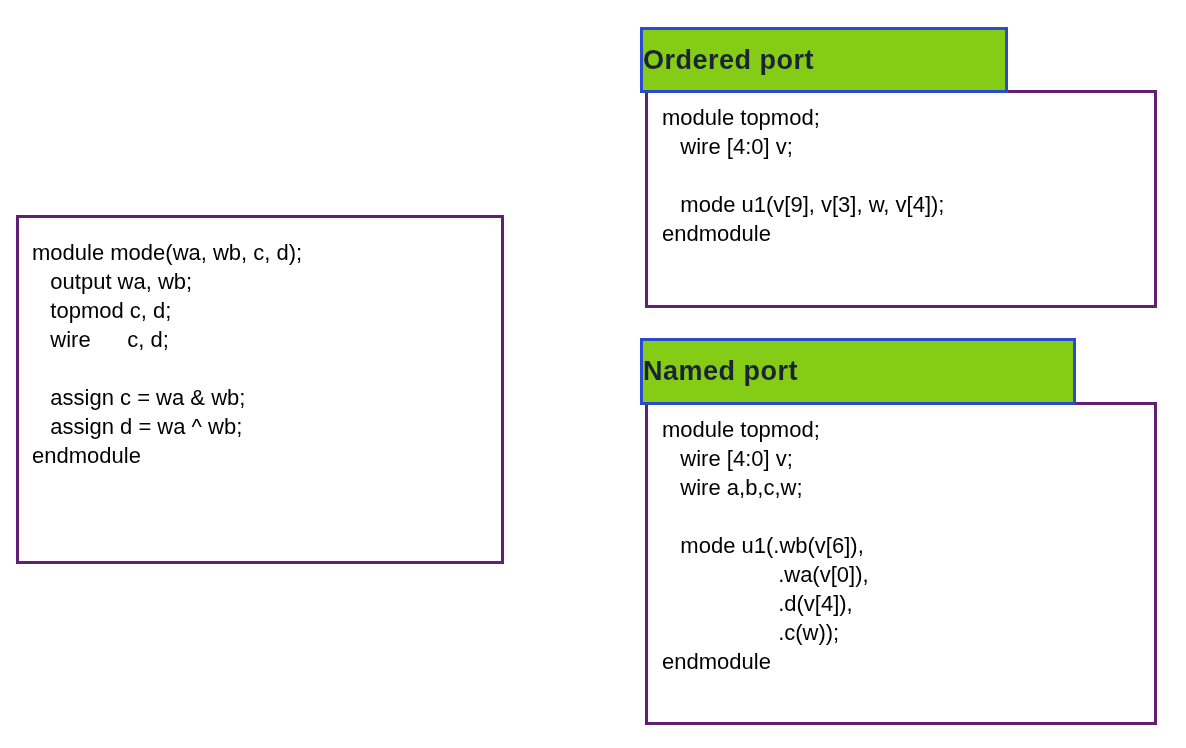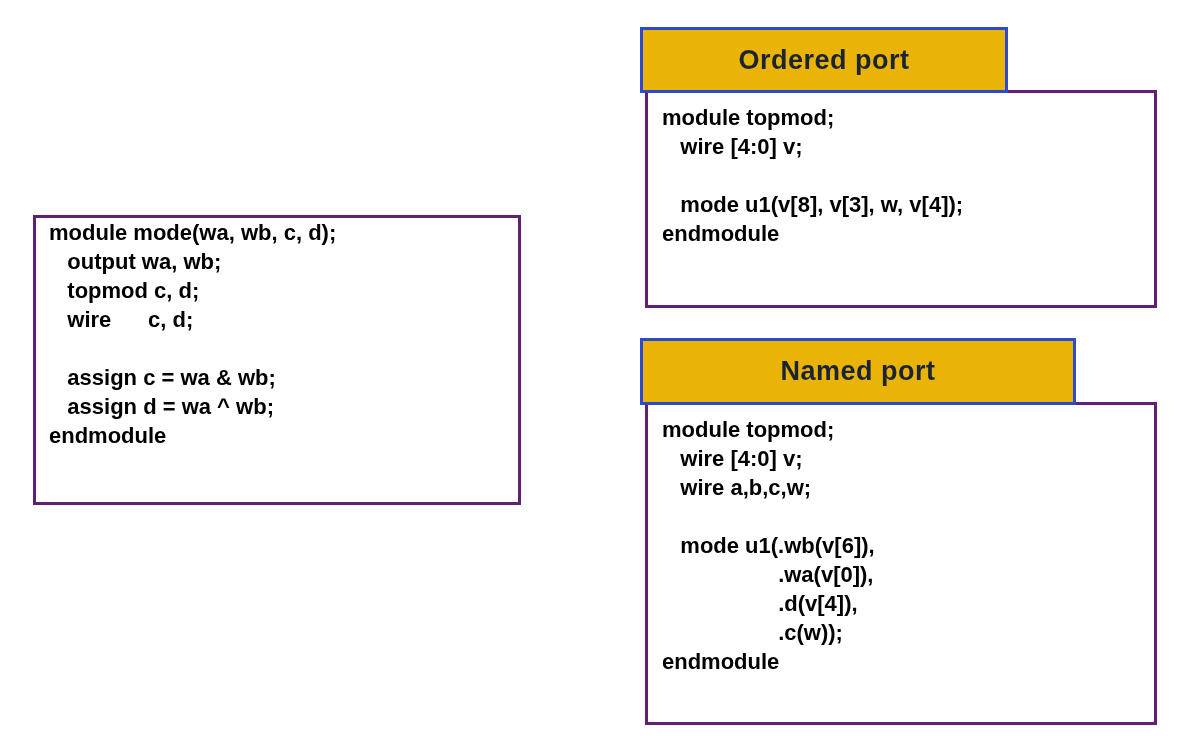--- a/index.html
+++ b/index.html
@@ -10,44 +10,43 @@
     background: #ffffff;
     font-family: "Liberation Sans", sans-serif;
     overflow: hidden;
   }
   .code-box {
     position: absolute;
     box-sizing: border-box;
     background: #ffffff;
     border: 3px solid #5f2170;
     color: #000000;
-    font-weight: bold;
+    font-weight: normal;
     font-size: 22px;
     line-height: 29px;
     z-index: 1;
   }
   .code-line {
     white-space: pre;
     height: 29px;
   }
   .tab {
     position: absolute;
     box-sizing: border-box;
-    background: #eab308;
+    background: #84cc16;
     border: 3px solid #2a4ad0;
     display: flex;
     align-items: center;
-    justify-content: center;
     font-weight: bold;
     font-size: 27px;
     color: #1b2433;
     z-index: 2;
     letter-spacing: 0.5px;
   }
-  #left-code   { left: 33px;  top: 215px; width: 488px; height: 290px; padding: 0 0 0 13px; }
+  #left-code   { left: 16px;  top: 215px; width: 488px; height: 349px; padding: 20px 0 0 13px; }
   #ordered-tab { left: 640px; top: 27px;  width: 368px; height: 66px; }
   #ordered-code{ left: 645px; top: 90px;  width: 512px; height: 218px; padding: 10px 0 0 14px; }
   #named-tab   { left: 640px; top: 338px; width: 436px; height: 67px; }
   #named-code  { left: 645px; top: 402px; width: 512px; height: 323px; padding: 10px 0 0 14px; }
 </style>
 </head>
 <body>
 
 <div class="canvas">
 
@@ -62,21 +61,21 @@
     <div class="code-line">endmodule</div>
   </div>
 
   <div id="ordered-tab" class="tab">
     <span>Ordered port</span>
   </div>
   <div id="ordered-code" class="code-box">
     <div class="code-line">module topmod;</div>
     <div class="code-line">   wire [4:0] v;</div>
     <div class="code-line"></div>
-    <div class="code-line">   mode u1(v[8], v[3], w, v[4]);</div>
+    <div class="code-line">   mode u1(v[9], v[3], w, v[4]);</div>
     <div class="code-line">endmodule</div>
   </div>
 
   <div id="named-tab" class="tab">
     <span>Named port</span>
   </div>
   <div id="named-code" class="code-box">
     <div class="code-line">module topmod;</div>
     <div class="code-line">   wire [4:0] v;</div>
     <div class="code-line">   wire a,b,c,w;</div>

